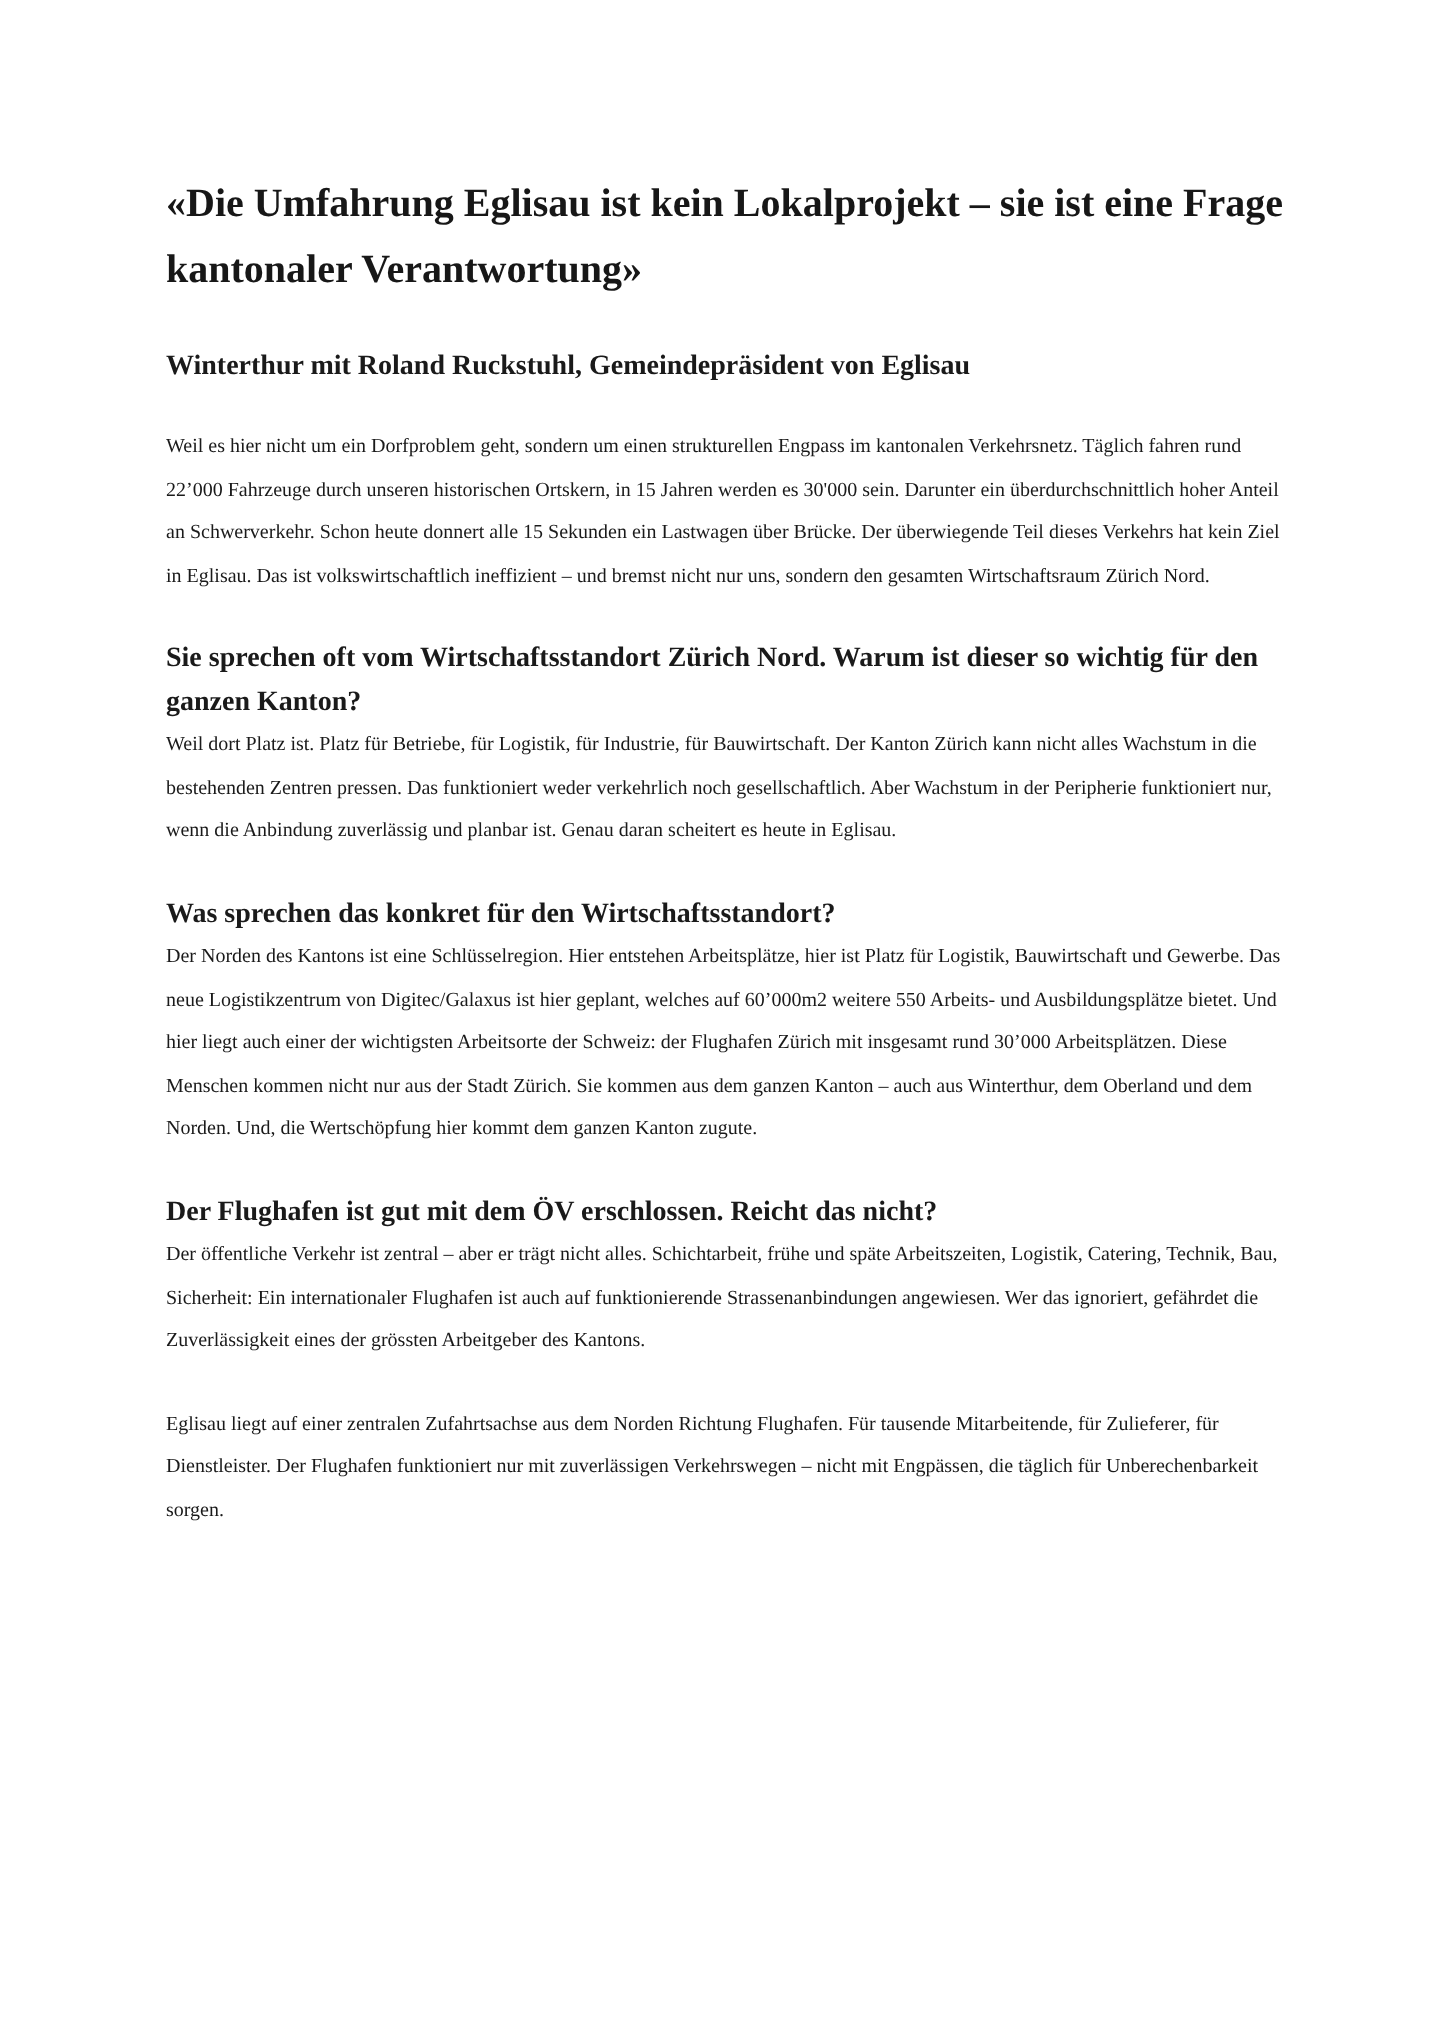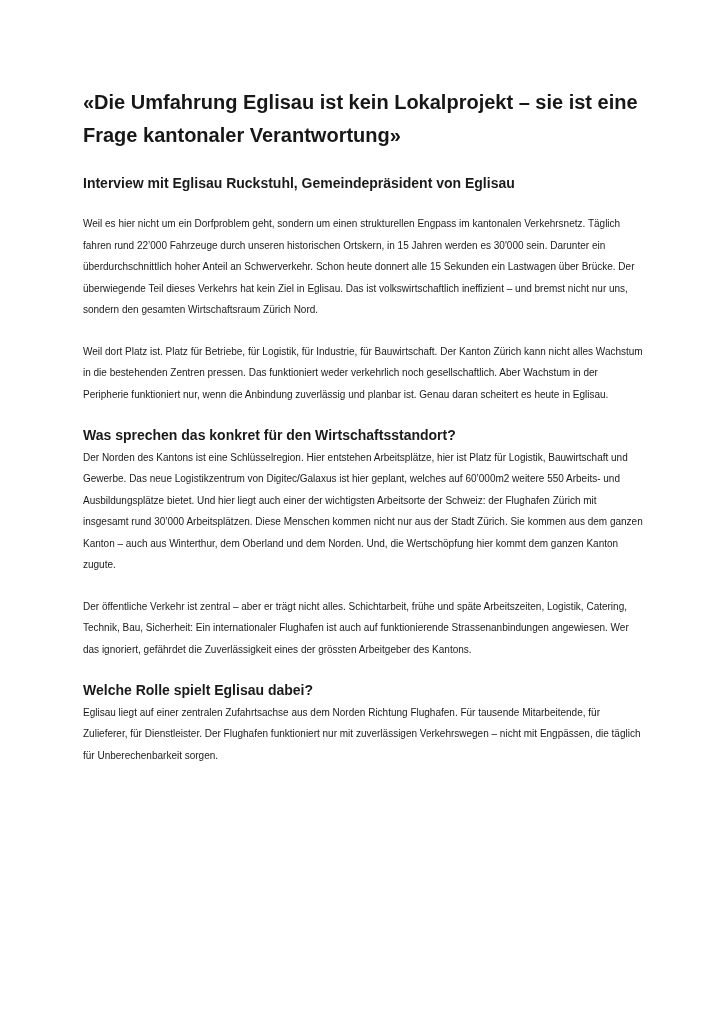--- a/index.html
+++ b/index.html
@@ -6,21 +6,21 @@
     margin: 0;
     padding: 0;
     background: #ffffff;
   }
   .page {
     position: relative;
     width: 721px;
     height: 1020px;
     background: #ffffff;
     overflow: hidden;
-    font-family: Liberation Sans, sans-serif;
+    font-family: Liberation Serif, serif;
     color: #1a1a1a;
   }
   .content {
     position: absolute;
     left: 83px;
     top: 86px;
     width: 560px;
   }
   .doc-title {
     font-size: 20px;
@@ -52,38 +52,39 @@
   }
 </style>
 </head>
 <body>
 
 <div class="page">
   <div class="content">
 
     <h1 class="doc-title">«Die Umfahrung Eglisau ist kein Lokalprojekt – sie ist eine Frage kantonaler Verantwortung»</h1>
 
-    <p class="doc-subtitle">Interview mit Eglisau Ruckstuhl, Gemeindepräsident von Eglisau</p>
+    <p class="doc-subtitle">Winterthur mit Roland Ruckstuhl, Gemeindepräsident von Eglisau</p>
 
     <div class="qa-block">
       <p class="qa-answer">Weil es hier nicht um ein Dorfproblem geht, sondern um einen strukturellen Engpass im kantonalen Verkehrsnetz. Täglich fahren rund 22’000 Fahrzeuge durch unseren historischen Ortskern, in 15 Jahren werden es 30'000 sein. Darunter ein überdurchschnittlich hoher Anteil an Schwerverkehr. Schon heute donnert alle 15 Sekunden ein Lastwagen über Brücke. Der überwiegende Teil dieses Verkehrs hat kein Ziel in Eglisau. Das ist volkswirtschaftlich ineffizient – und bremst nicht nur uns, sondern den gesamten Wirtschaftsraum Zürich Nord.</p>
     </div>
 
     <div class="qa-block">
+      <p class="qa-question">Sie sprechen oft vom Wirtschaftsstandort Zürich Nord. Warum ist dieser so wichtig für den ganzen Kanton?</p>
       <p class="qa-answer">Weil dort Platz ist. Platz für Betriebe, für Logistik, für Industrie, für Bauwirtschaft. Der Kanton Zürich kann nicht alles Wachstum in die bestehenden Zentren pressen. Das funktioniert weder verkehrlich noch gesellschaftlich. Aber Wachstum in der Peripherie funktioniert nur, wenn die Anbindung zuverlässig und planbar ist. Genau daran scheitert es heute in Eglisau.</p>
     </div>
 
     <div class="qa-block">
       <p class="qa-question">Was sprechen das konkret für den Wirtschaftsstandort?</p>
       <p class="qa-answer">Der Norden des Kantons ist eine Schlüsselregion. Hier entstehen Arbeitsplätze, hier ist Platz für Logistik, Bauwirtschaft und Gewerbe. Das neue Logistikzentrum von Digitec/Galaxus ist hier geplant, welches auf 60’000m2 weitere 550 Arbeits- und Ausbildungsplätze bietet. Und hier liegt auch einer der wichtigsten Arbeitsorte der Schweiz: der Flughafen Zürich mit insgesamt rund 30’000 Arbeitsplätzen. Diese Menschen kommen nicht nur aus der Stadt Zürich. Sie kommen aus dem ganzen Kanton – auch aus Winterthur, dem Oberland und dem Norden. Und, die Wertschöpfung hier kommt dem ganzen Kanton zugute.</p>
     </div>
 
     <div class="qa-block">
+      <p class="qa-question">Der Flughafen ist gut mit dem ÖV erschlossen. Reicht das nicht?</p>
       <p class="qa-answer">Der öffentliche Verkehr ist zentral – aber er trägt nicht alles. Schichtarbeit, frühe und späte Arbeitszeiten, Logistik, Catering, Technik, Bau, Sicherheit: Ein internationaler Flughafen ist auch auf funktionierende Strassenanbindungen angewiesen. Wer das ignoriert, gefährdet die Zuverlässigkeit eines der grössten Arbeitgeber des Kantons.</p>
     </div>
 
     <div class="qa-block">
-      <p class="qa-question">Welche Rolle spielt Eglisau dabei?</p>
       <p class="qa-answer">Eglisau liegt auf einer zentralen Zufahrtsachse aus dem Norden Richtung Flughafen. Für tausende Mitarbeitende, für Zulieferer, für Dienstleister. Der Flughafen funktioniert nur mit zuverlässigen Verkehrswegen – nicht mit Engpässen, die täglich für Unberechenbarkeit sorgen.</p>
     </div>
 
   </div>
 </div>
 
 </body></html>

